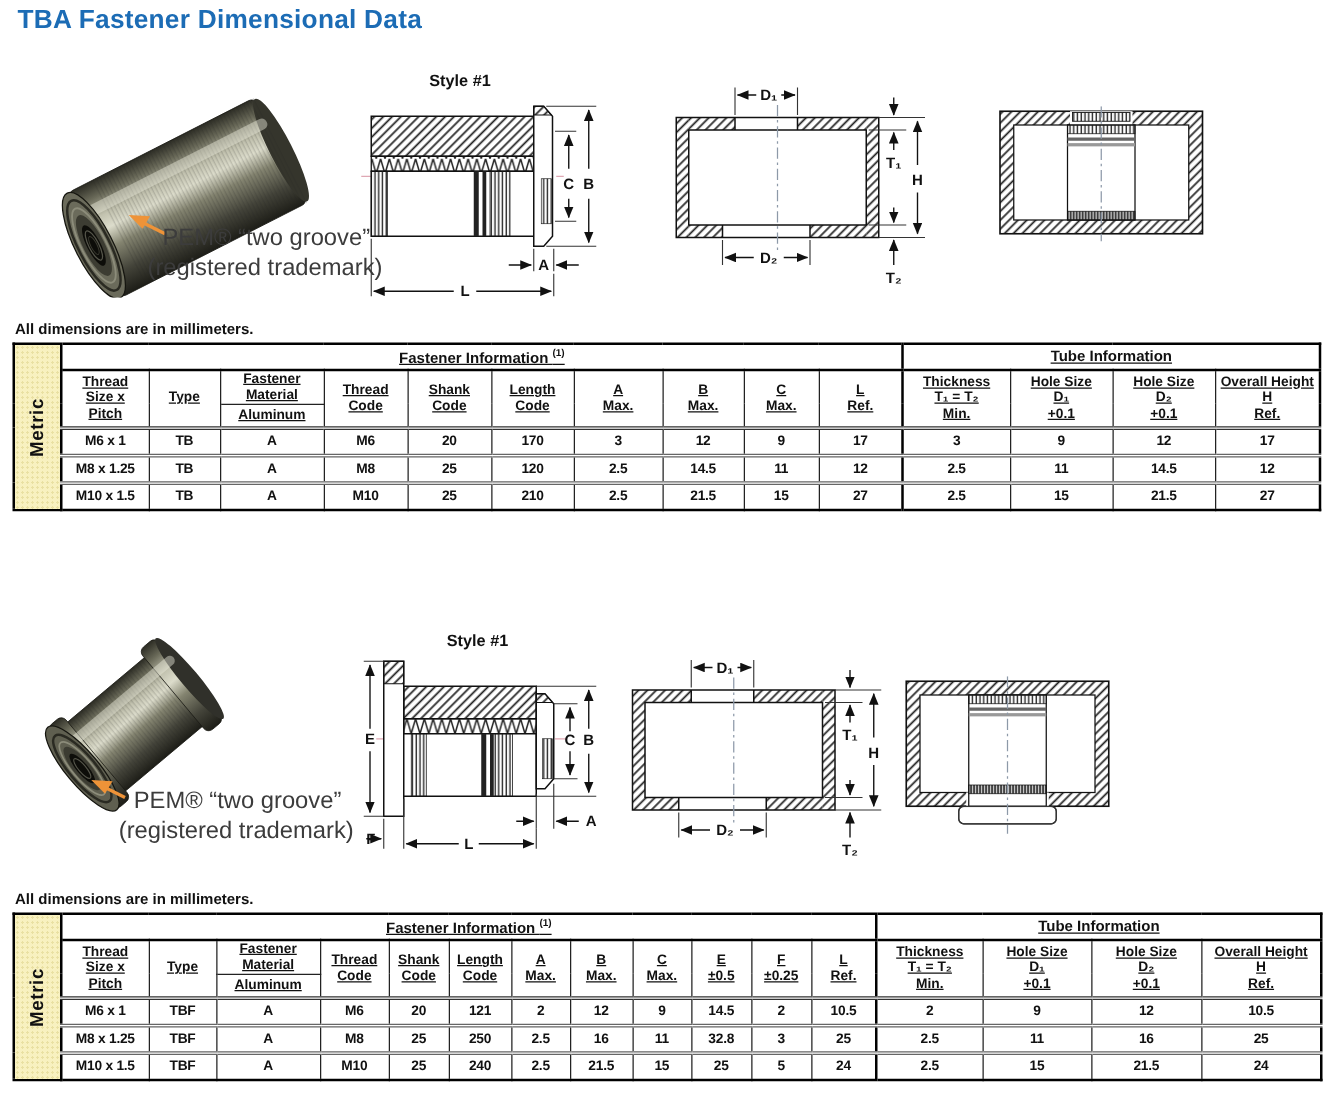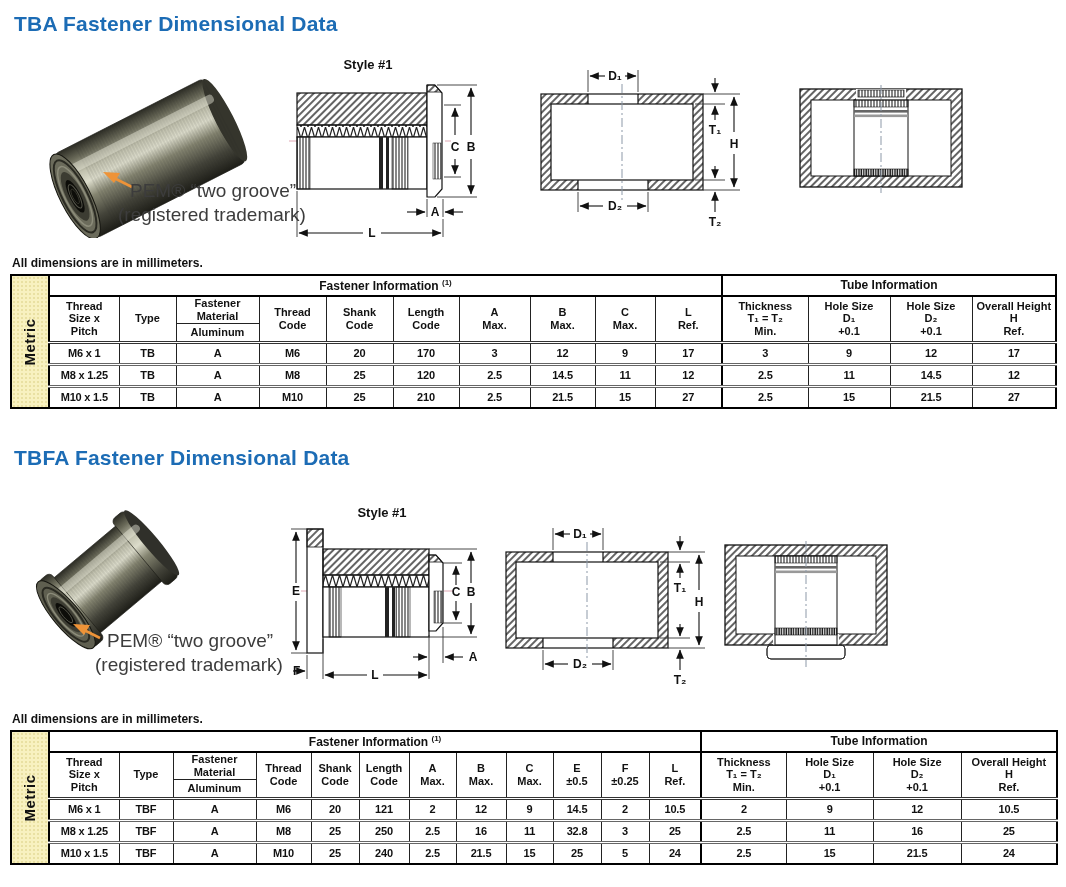--- a/index.html
+++ b/index.html
@@ -7,21 +7,21 @@
           font-family:"Liberation Sans","DejaVu Sans",sans-serif;color:#111;}
   .abs{position:absolute;}
   .sec-title{font-size:21px;font-weight:700;color:#1c6cb5;letter-spacing:.2px;}
   .units-note{font-size:12px;font-weight:700;color:#111;}
   .pem-note{font-size:19px;color:#3c3c3c;line-height:1.25;}
   .pem-note .l1{padding-left:12px;}
   
   table.dim{border-collapse:collapse;table-layout:fixed;background:#fff;
             border:2px solid #000;font-size:11px;}
   table.dim th,table.dim td{border:1.5px solid #222;padding:0 2px;text-align:center;vertical-align:middle;}
-  table.dim th{font-weight:700;white-space:pre-line;line-height:1.15;}
+  table.dim th{font-weight:700;white-space:pre-line;line-height:1.15;text-decoration:underline;}
   table.dim td{font-weight:700;letter-spacing:-.2px;}
   tr.band{height:21px;}
   tr.band th{font-size:12px;border-bottom:2px solid #000;}
   tr.h1{height:27px;}
   tr.h2{height:19px;}
   tr.h1 th[rowspan]{border-bottom:3px double #333;}
   tr.h2 th{border-bottom:3px double #333;}
   tr.drow{height:22px;}
   tr.drow td{border-top:3px double #666;}
   tr.drow:first-of-type td{border-top:3px double #333;}
@@ -68,21 +68,21 @@
           <stop offset=".14" stop-color="#6a6a59"></stop>
         <stop offset=".3" stop-color="#c2c2af"></stop>
           <stop offset=".42" stop-color="#dcdccb"></stop>
         <stop offset=".58" stop-color="#848470"></stop>
           <stop offset=".8" stop-color="#44443a"></stop>
         <stop offset="1" stop-color="#1d1d17"></stop>
       </linearGradient>
     </defs>
   </svg>
 
-  <div class="abs sec-title" style="left:14px;top:12px;">TBA Fastener Dimensional Data</div>
+  <div class="abs sec-title" style="left:14px;top:4px;">TBA Fastener Dimensional Data</div>
 
   <svg class="abs" style="left:10px;top:48px;" width="260" height="190" viewBox="0 0 260 190">
     <g transform="translate(58,152) rotate(-27)">
       <rect x="8" y="-47" width="168" height="94" rx="5" fill="url(#gBody)" stroke="#1a1a14" stroke-width=".6"></rect>
       <ellipse cx="176" cy="0" rx="9" ry="46" fill="#35352c"></ellipse>
       <rect x="30" y="-47" width="146" height="94" fill="url(#knurl)" opacity=".16"></rect>
       <rect x="8" y="-30" width="168" height="9" rx="4" fill="#eceadb" opacity=".45"></rect>
       <ellipse cx="8" cy="0" rx="15" ry="47" fill="#6b6b5b" stroke="#15150f" stroke-width="1"></ellipse>
       <ellipse cx="8" cy="0" rx="12.5" ry="40" fill="none" stroke="#2a2a22" stroke-width="2"></ellipse>
       <ellipse cx="8" cy="0" rx="10" ry="33" fill="none" stroke="#8c8c7a" stroke-width="1.5"></ellipse>
@@ -304,21 +304,20 @@
           <td>15</td>
           <td>27</td>
           <td class="tubeStart">2.5</td>
           <td>15</td>
           <td>21.5</td>
           <td>27</td>
     </tr>
   </tbody>
     </table>
 
-  <div class="abs sec-title" style="left:14px;top:446px;">TBFA Fastener Dimensional Data</div>
 
   <svg class="abs" style="left:10px;top:498px;" width="270" height="205" viewBox="0 0 270 205">
     <g transform="translate(52,120) rotate(-40)">
       <rect x="6" y="-36" width="114" height="72" rx="3" fill="url(#gBody)" stroke="#1a1a14" stroke-width=".6"></rect>
       <rect x="100" y="-43" width="17" height="86" rx="5" fill="url(#gBody)" stroke="#1a1a14" stroke-width=".6"></rect>
       <ellipse cx="117" cy="0" rx="7" ry="42" fill="#30302a"></ellipse>
       <rect x="4" y="-43" width="16" height="86" rx="5" fill="url(#gBody)" stroke="#1a1a14" stroke-width=".6"></rect>
       <rect x="22" y="-36" width="78" height="72" fill="url(#knurl)" opacity=".15"></rect>
       <rect x="6" y="-25" width="112" height="8" rx="4" fill="#eceadb" opacity=".45"></rect>
       <ellipse cx="5" cy="0" rx="13" ry="43" fill="#5f5f50" stroke="#15150f" stroke-width="1"></ellipse>

